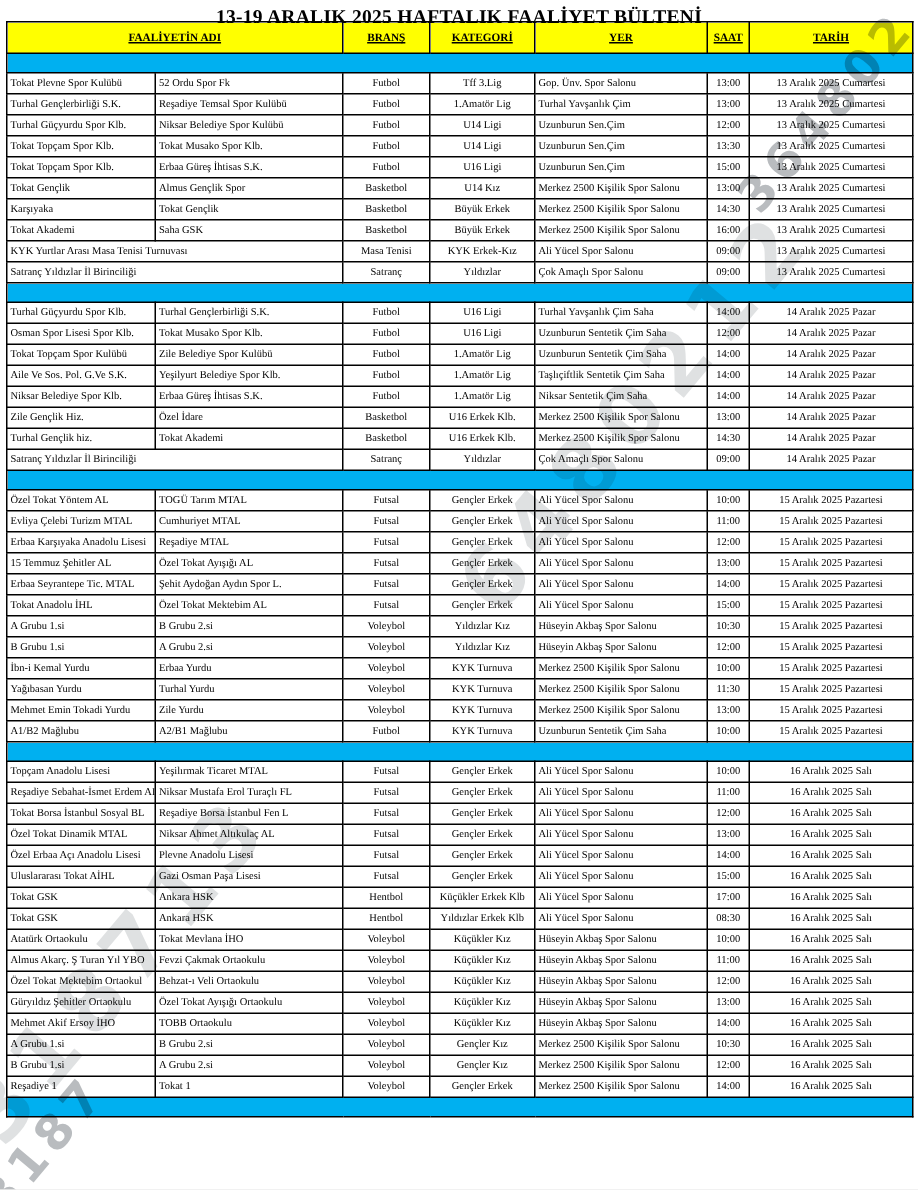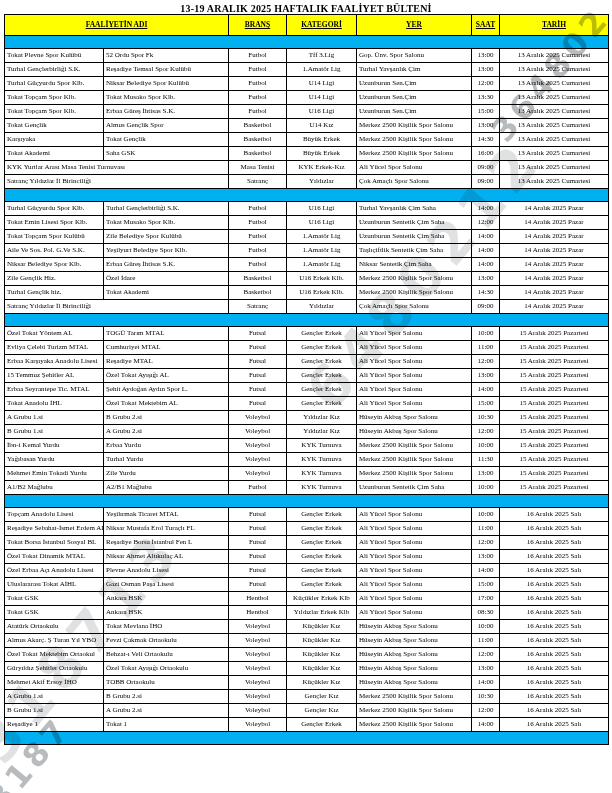--- a/index.html
+++ b/index.html
@@ -3,21 +3,21 @@
 <meta charset="utf-8">
 <style>
   html,body{margin:0;padding:0;background:#e8e8e8;}
   #page{
     position:relative;width:612px;height:793px;background:#ffffff;
     font-family:"Liberation Serif","DejaVu Serif",serif;color:#000;
     overflow:hidden;margin:0 auto;
   }
   #doc-title{
     position:absolute;top:3px;left:0;width:612px;text-align:center;
-    font-size:10px;font-weight:bold;letter-spacing:.2px;
+    font-size:13px;font-weight:bold;letter-spacing:.2px;
   }
   #bulletin{
     position:absolute;top:14px;left:4px;width:604px;
     border-collapse:collapse;table-layout:fixed;
   }
   #bulletin td,#bulletin th{
     border:1px solid #000;overflow:hidden;white-space:nowrap;
     font-size:7px;line-height:1;padding:0 2px;vertical-align:middle;
   }
   #bulletin th{
@@ -167,21 +167,21 @@
         <tr>
           <td class="c-name1" colspan="1">Turhal Güçyurdu Spor Klb.</td>
           <td class="c-name2" colspan="1">Turhal Gençlerbirliği S.K.</td>
           <td class="c-branch" colspan="1">Futbol</td>
           <td class="c-cat" colspan="1">U16 Ligi</td>
           <td class="c-venue" colspan="1">Turhal Yavşanlık Çim Saha</td>
           <td class="c-time" colspan="1">14:00</td>
           <td class="c-date" colspan="1">14 Aralık 2025 Pazar</td>
         </tr>
         <tr>
-          <td class="c-name1" colspan="1">Tokat Emin Lisesi Spor Klb.</td>
+          <td class="c-name1" colspan="1">Osman Spor Lisesi Spor Klb.</td>
           <td class="c-name2" colspan="1">Tokat Musako Spor Klb.</td>
           <td class="c-branch" colspan="1">Futbol</td>
           <td class="c-cat" colspan="1">U16 Ligi</td>
           <td class="c-venue" colspan="1">Uzunburun Sentetik Çim Saha</td>
           <td class="c-time" colspan="1">12:00</td>
           <td class="c-date" colspan="1">14 Aralık 2025 Pazar</td>
         </tr>
         <tr>
           <td class="c-name1" colspan="1">Tokat Topçam Spor Kulübü</td>
           <td class="c-name2" colspan="1">Zile Belediye Spor Kulübü</td>

